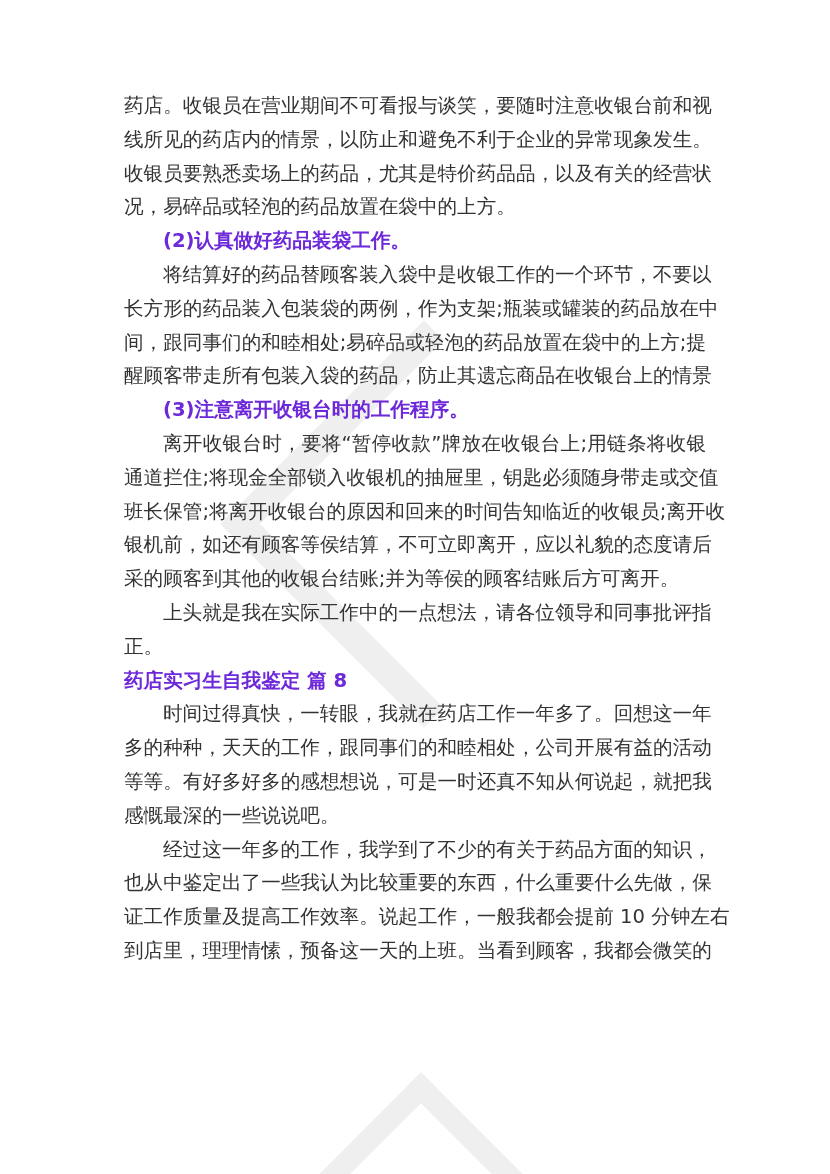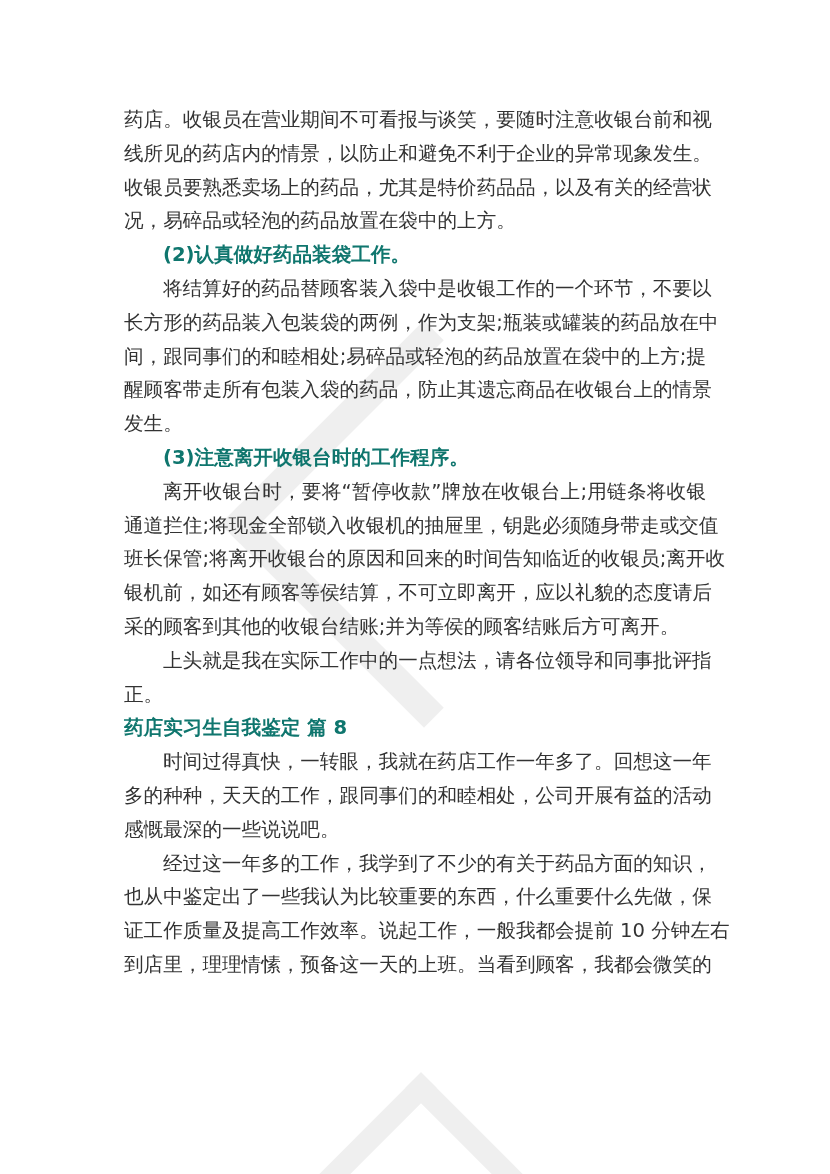--- a/index.html
+++ b/index.html
@@ -1,28 +1,28 @@
 <!DOCTYPE html>
 <html><head>
 <meta charset="utf-8">
 <style>
   html, body { margin: 0; padding: 0; }
   body {
     width: 830px; height: 1174px; background: #ffffff; position: relative; overflow: hidden;
     font-family: "DejaVu Sans", "Liberation Sans", sans-serif;
     color: #333333;
   }
-  .page { position: absolute; left: 124px; top: 103px; width: 582px; }
+  .page { position: absolute; left: 124px; top: 89px; width: 582px; }
   .line {
     height: 33.8px; line-height: 33.8px; font-size: 19.6px; white-space: nowrap;
     text-align: justify; text-align-last: justify; letter-spacing: 0;
   }
   .line.last { text-align-last: left; }
   .indent { padding-left: 39px; }
-  .bold { font-weight: bold; color: #0f766e; }
+  .bold { font-weight: bold; color: #6d28d9; }
   .watermark {
     position: absolute; pointer-events: none; opacity: 0.06;
   }
   .wm1 { left: 280px; top: 380px; width: 260px; height: 260px; transform: rotate(-45deg);
          border: 28px solid #000; border-right: none; border-bottom: none; }
   .wm2 { left: 330px; top: 1110px; width: 160px; height: 160px; transform: rotate(45deg);
          border: 22px solid #000; border-right: none; border-bottom: none; }
 </style>
 </head>
 <body>
@@ -33,30 +33,30 @@
 <div class="page" id="page">
     <div class="line">药店。收银员在营业期间不可看报与谈笑，要随时注意收银台前和视</div>
     <div class="line">线所见的药店内的情景，以防止和避免不利于企业的异常现象发生。</div>
     <div class="line">收银员要熟悉卖场上的药品，尤其是特价药品品，以及有关的经营状</div>
     <div class="line last">况，易碎品或轻泡的药品放置在袋中的上方。</div>
     <div class="line indent bold last">(2)认真做好药品装袋工作。</div>
     <div class="line indent">将结算好的药品替顾客装入袋中是收银工作的一个环节，不要以</div>
     <div class="line">长方形的药品装入包装袋的两例，作为支架;瓶装或罐装的药品放在中</div>
     <div class="line">间，跟同事们的和睦相处;易碎品或轻泡的药品放置在袋中的上方;提</div>
     <div class="line">醒顾客带走所有包装入袋的药品，防止其遗忘商品在收银台上的情景</div>
-    <div class="line last">发生。</div>
     <div class="line indent bold last">(3)注意离开收银台时的工作程序。</div>
     <div class="line indent">离开收银台时，要将“暂停收款”牌放在收银台上;用链条将收银</div>
     <div class="line">通道拦住;将现金全部锁入收银机的抽屉里，钥匙必须随身带走或交值</div>
     <div class="line">班长保管;将离开收银台的原因和回来的时间告知临近的收银员;离开收</div>
     <div class="line">银机前，如还有顾客等侯结算，不可立即离开，应以礼貌的态度请后</div>
     <div class="line last">采的顾客到其他的收银台结账;并为等侯的顾客结账后方可离开。</div>
     <div class="line indent">上头就是我在实际工作中的一点想法，请各位领导和同事批评指</div>
     <div class="line last">正。</div>
     <div class="line bold last">药店实习生自我鉴定 篇 8</div>
     <div class="line indent">时间过得真快，一转眼，我就在药店工作一年多了。回想这一年</div>
     <div class="line">多的种种，天天的工作，跟同事们的和睦相处，公司开展有益的活动</div>
+    <div class="line">等等。有好多好多的感想想说，可是一时还真不知从何说起，就把我</div>
     <div class="line last">感慨最深的一些说说吧。</div>
     <div class="line indent">经过这一年多的工作，我学到了不少的有关于药品方面的知识，</div>
     <div class="line">也从中鉴定出了一些我认为比较重要的东西，什么重要什么先做，保</div>
     <div class="line">证工作质量及提高工作效率。说起工作，一般我都会提前 10 分钟左右</div>
     <div class="line">到店里，理理情愫，预备这一天的上班。当看到顾客，我都会微笑的</div>
   </div>
 
 </body></html>

